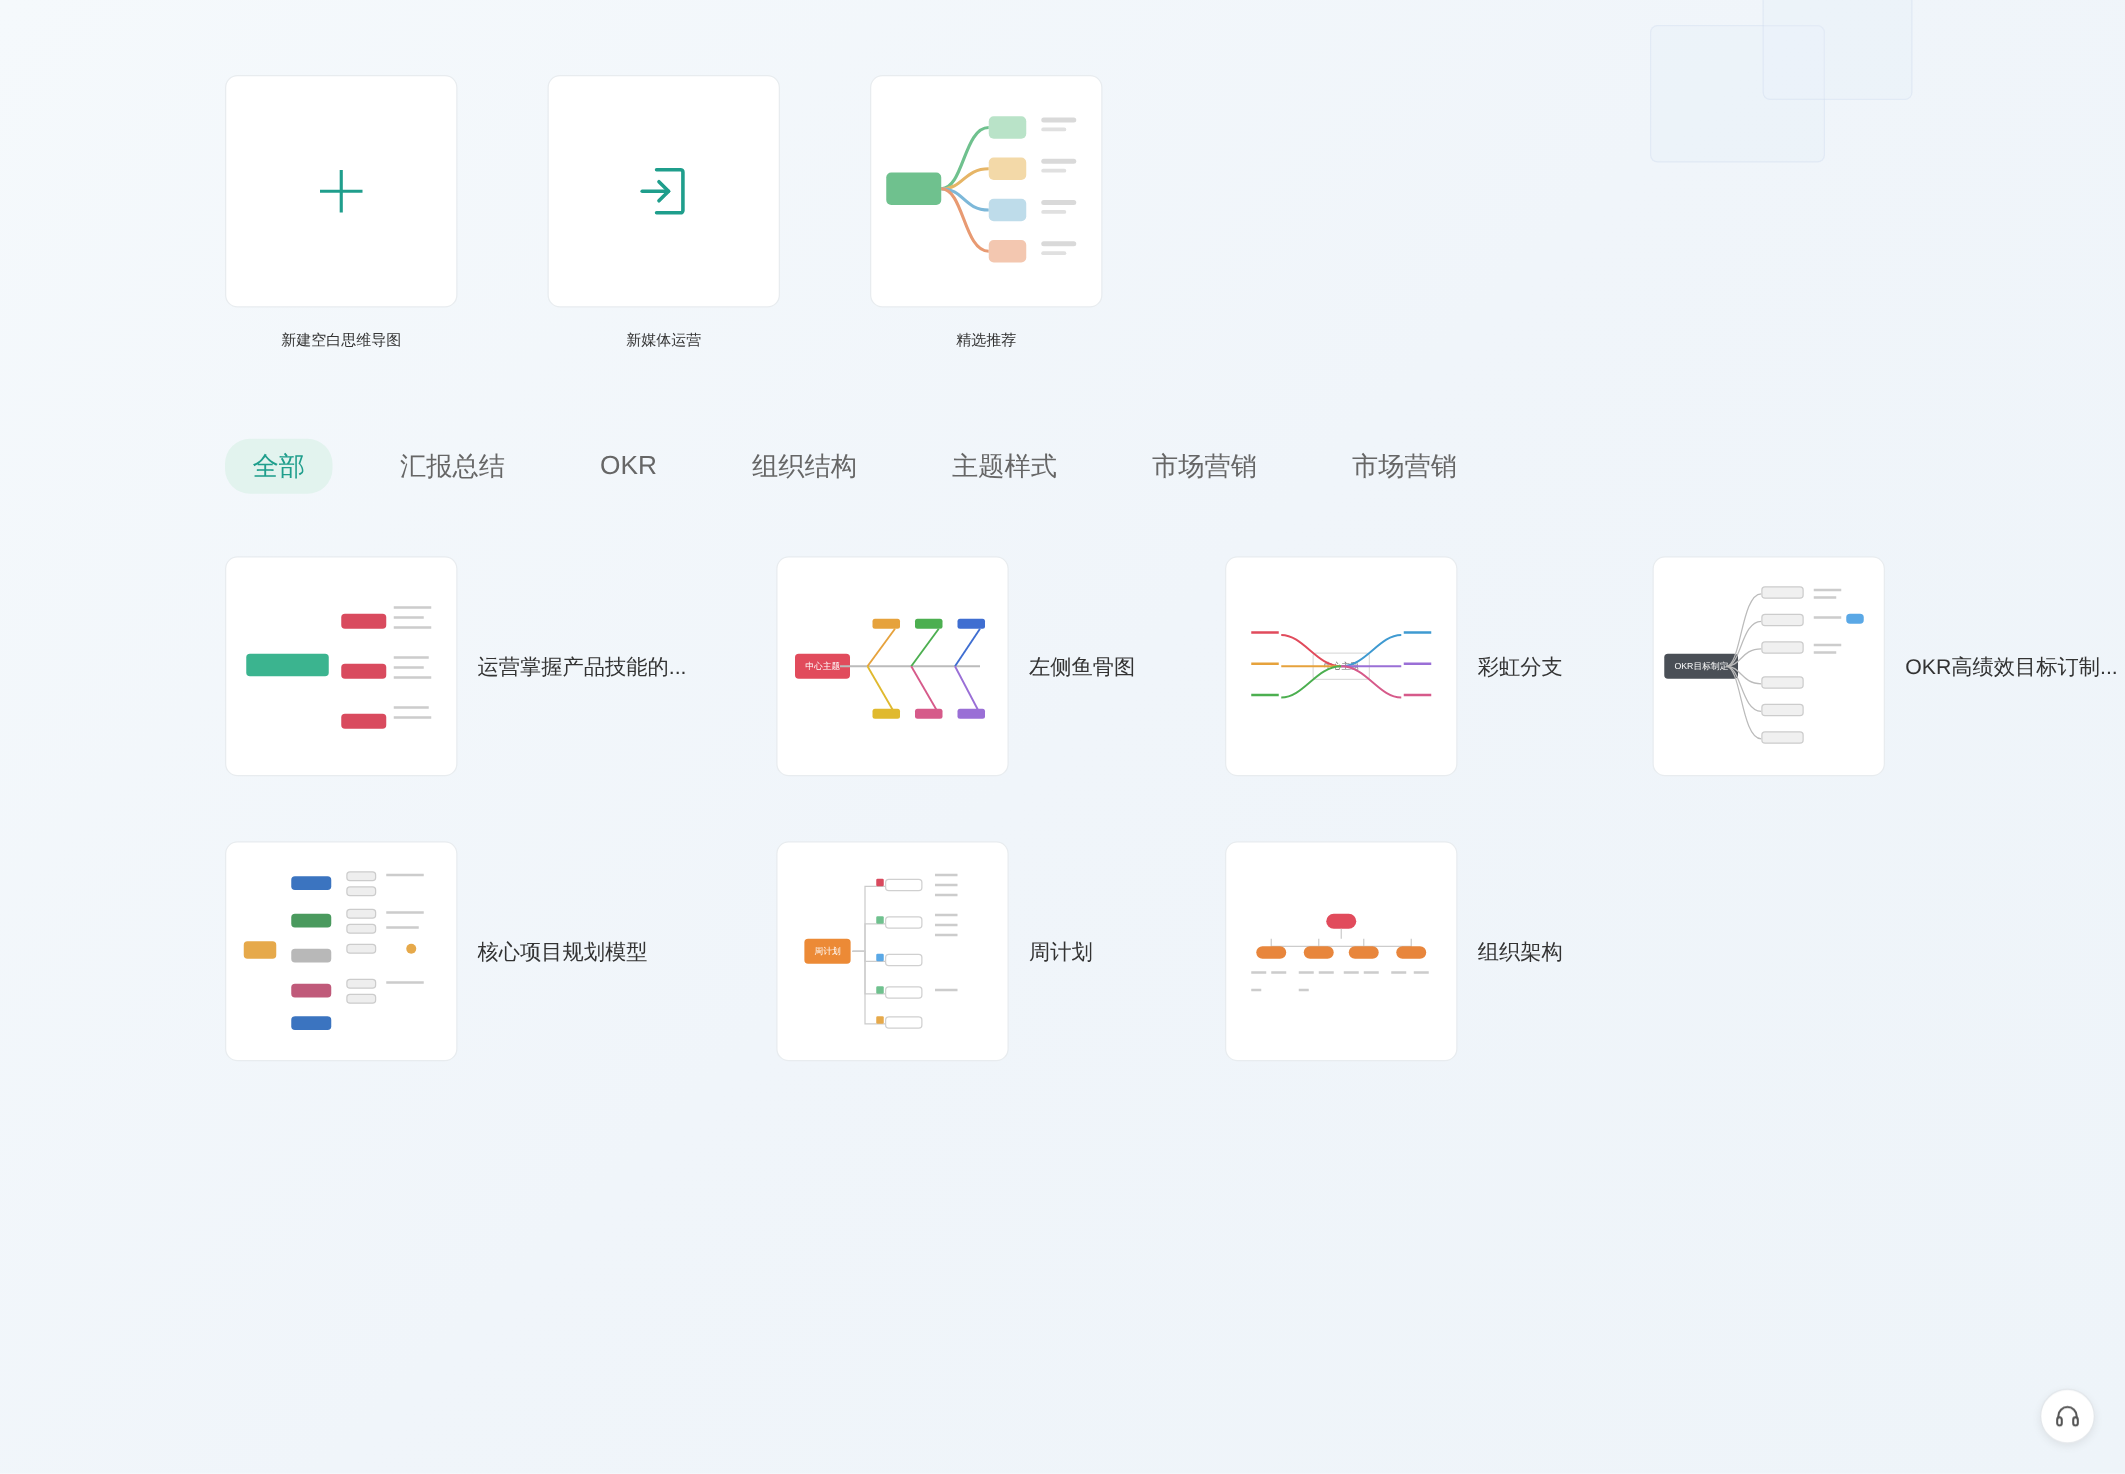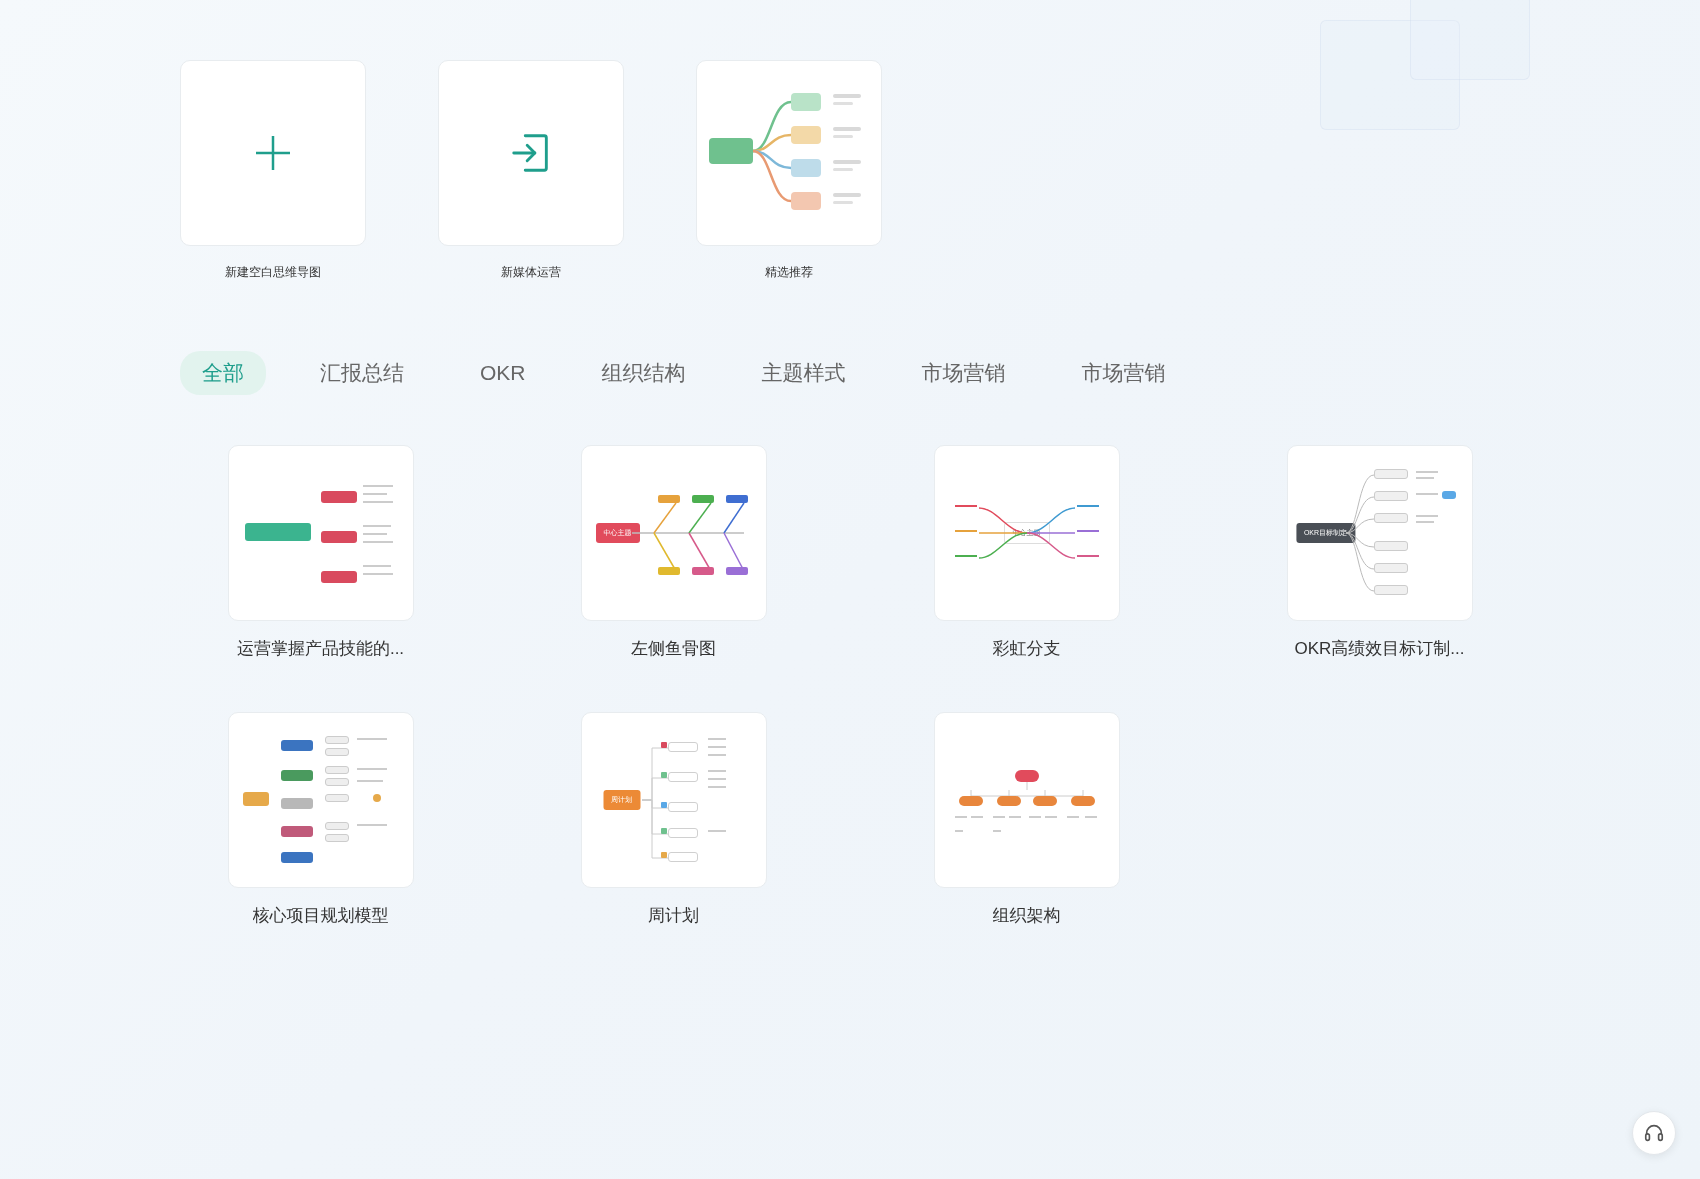--- a/index.html
+++ b/index.html
@@ -78,21 +78,21 @@
       font-weight: 500;
     }
 
     .template-grid {
       display: grid;
       grid-template-columns: repeat(4, 1fr);
       gap: 52px 72px;
     }
     .template-card-wrapper {
       display: flex;
-      flex-direction: column;
+      flex-direction: row;
       align-items: center;
       gap: 16px;
     }
     .template-card {
       width: 186px;
       height: 176px;
       background: #fff;
       border-radius: 10px;
       border: 1px solid #e8ecef;
       cursor: pointer;

